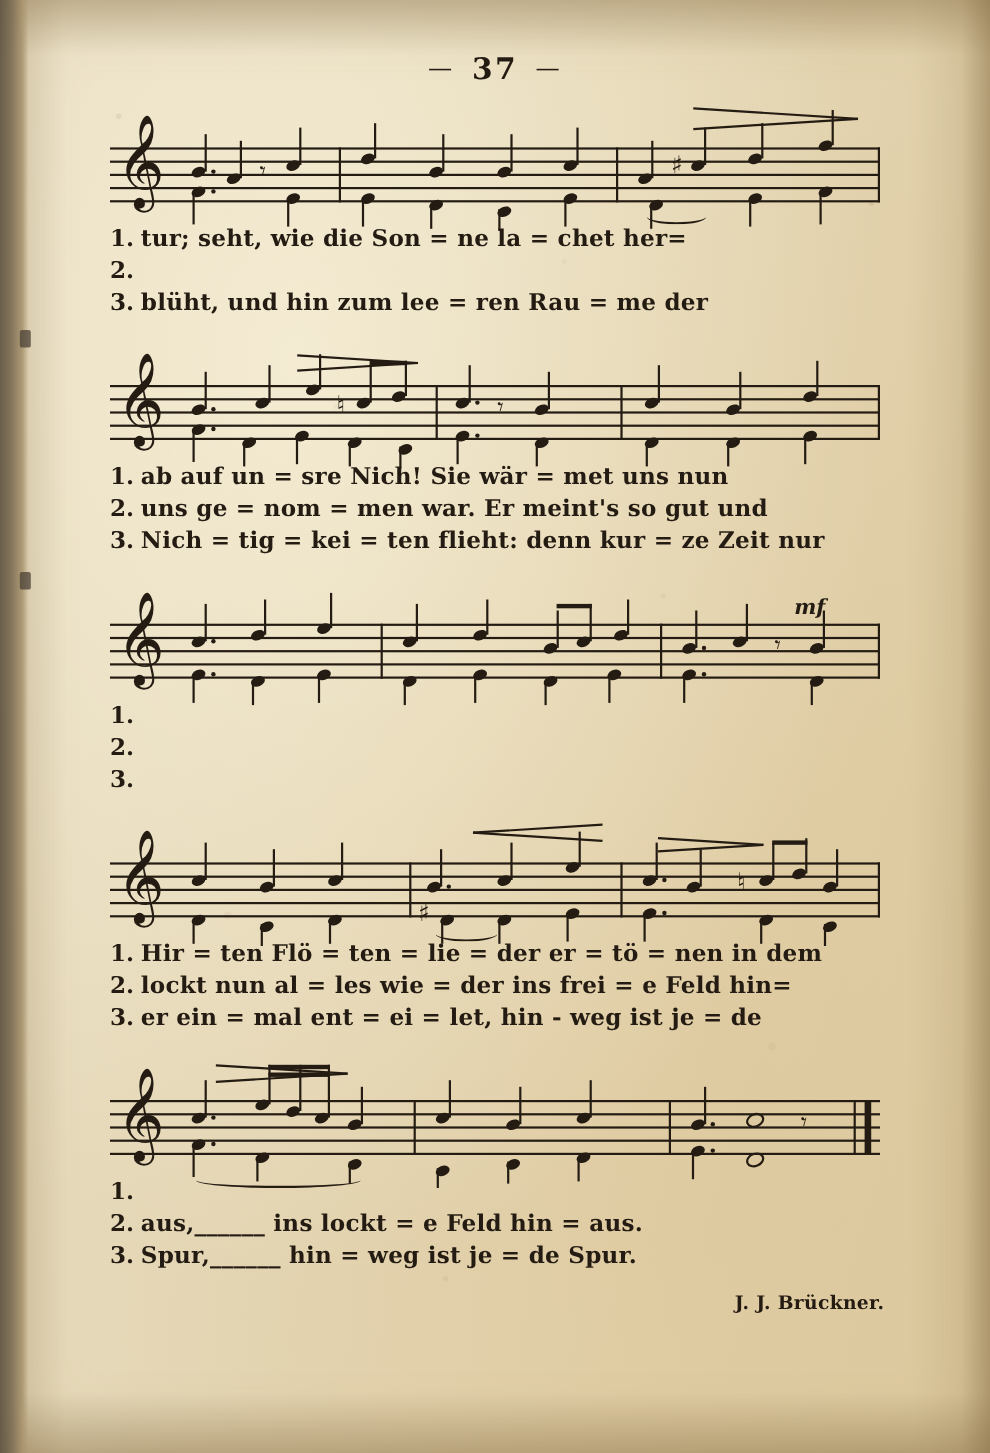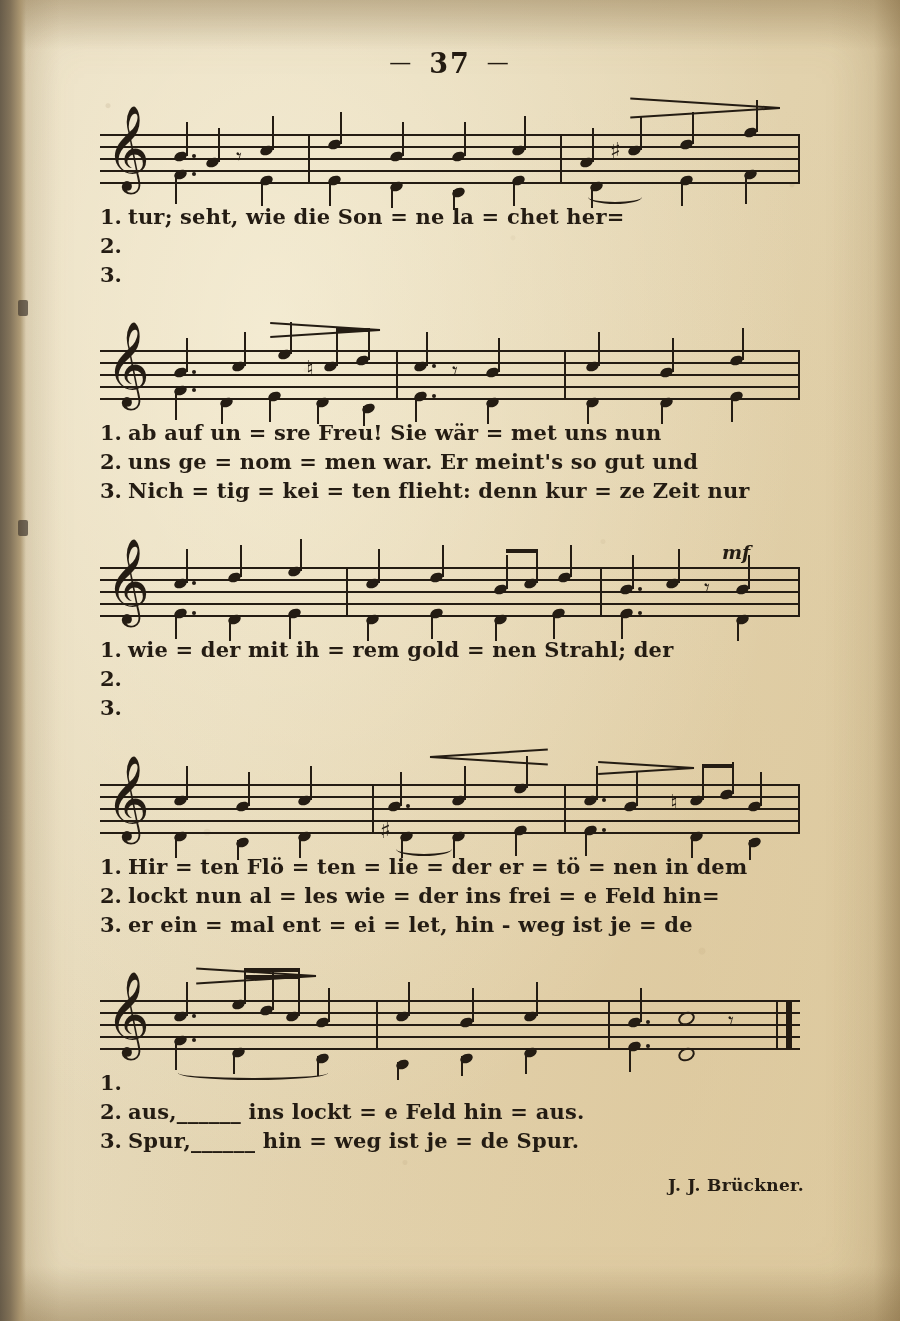--- a/index.html
+++ b/index.html
@@ -373,20 +373,21 @@
       <div class="lyrics">
         <div class="lyric-line">
           <span class="verse-num">1.</span>
           <span class="text">tur;      seht,   wie   die   Son = ne   la = chet   her=</span>
         </div>
         <div class="lyric-line">
           <span class="verse-num">2.</span>
         </div>
         <div class="lyric-line">
           <span class="verse-num">3.</span>
+          <span class="text">blüht,   und   hin   zum   lee = ren   Rau = me   der</span>
         </div>
       </div>
     </div>
 
     <div class="system" style="top:328px;">
       <div class="staff-wrap">
         <div class="hairpin dim" style="left:170px; top:-6px; width:110px;">
           <div class="a"></div>
             <div class="b"></div>
         </div>
@@ -457,21 +458,21 @@
 
         <div class="note" style="left:630px; top:28px;"></div>
         <div class="stem" style="left:642px; top:0px; height:32px;"></div>
         <div class="note" style="left:630px; top:64px;"></div>
         <div class="stem" style="left:631px; top:68px; height:26px;"></div>
       </div>
 
       <div class="lyrics">
         <div class="lyric-line">
           <span class="verse-num">1.</span>
-          <span class="text">ab   auf   un = sre   Freu!   Sie   wär = met   uns   nun</span>
+          <span class="text">ab   auf   un = sre   Nich!   Sie   wär = met   uns   nun</span>
         </div>
         <div class="lyric-line">
           <span class="verse-num">2.</span>
           <span class="text">uns   ge = nom = men   war.   Er   meint's   so   gut   und</span>
         </div>
         <div class="lyric-line">
           <span class="verse-num">3.</span>
           <span class="text">Nich = tig = kei = ten   flieht:   denn   kur = ze   Zeit   nur</span>
         </div>
       </div>
@@ -546,21 +547,20 @@
 
         <div class="note" style="left:636px; top:40px;"></div>
         <div class="stem" style="left:648px; top:10px; height:34px;"></div>
         <div class="note" style="left:636px; top:70px;"></div>
         <div class="stem" style="left:637px; top:74px; height:22px;"></div>
       </div>
 
       <div class="lyrics">
         <div class="lyric-line">
           <span class="verse-num">1.</span>
-          <span class="text">wie = der   mit   ih = rem   gold = nen   Strahl;      der</span>
         </div>
         <div class="lyric-line">
           <span class="verse-num">2.</span>
         </div>
         <div class="lyric-line">
           <span class="verse-num">3.</span>
         </div>
       </div>
     </div>
 

